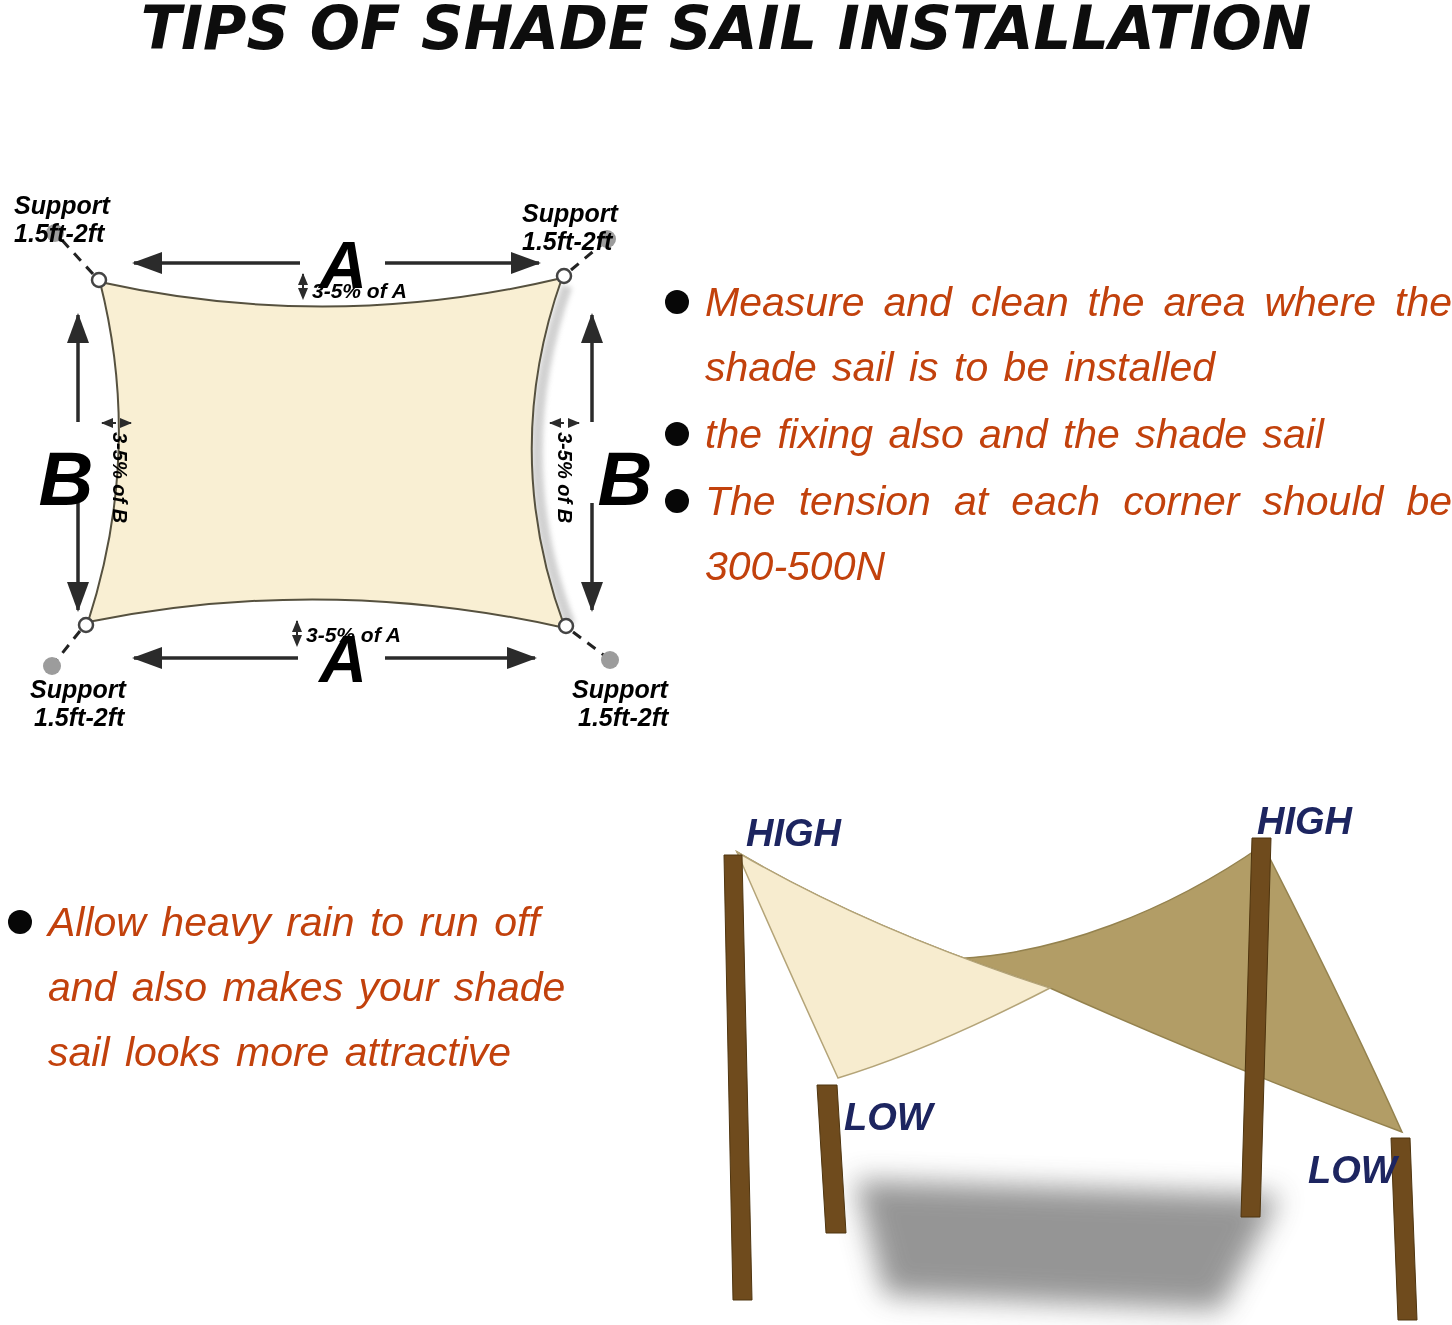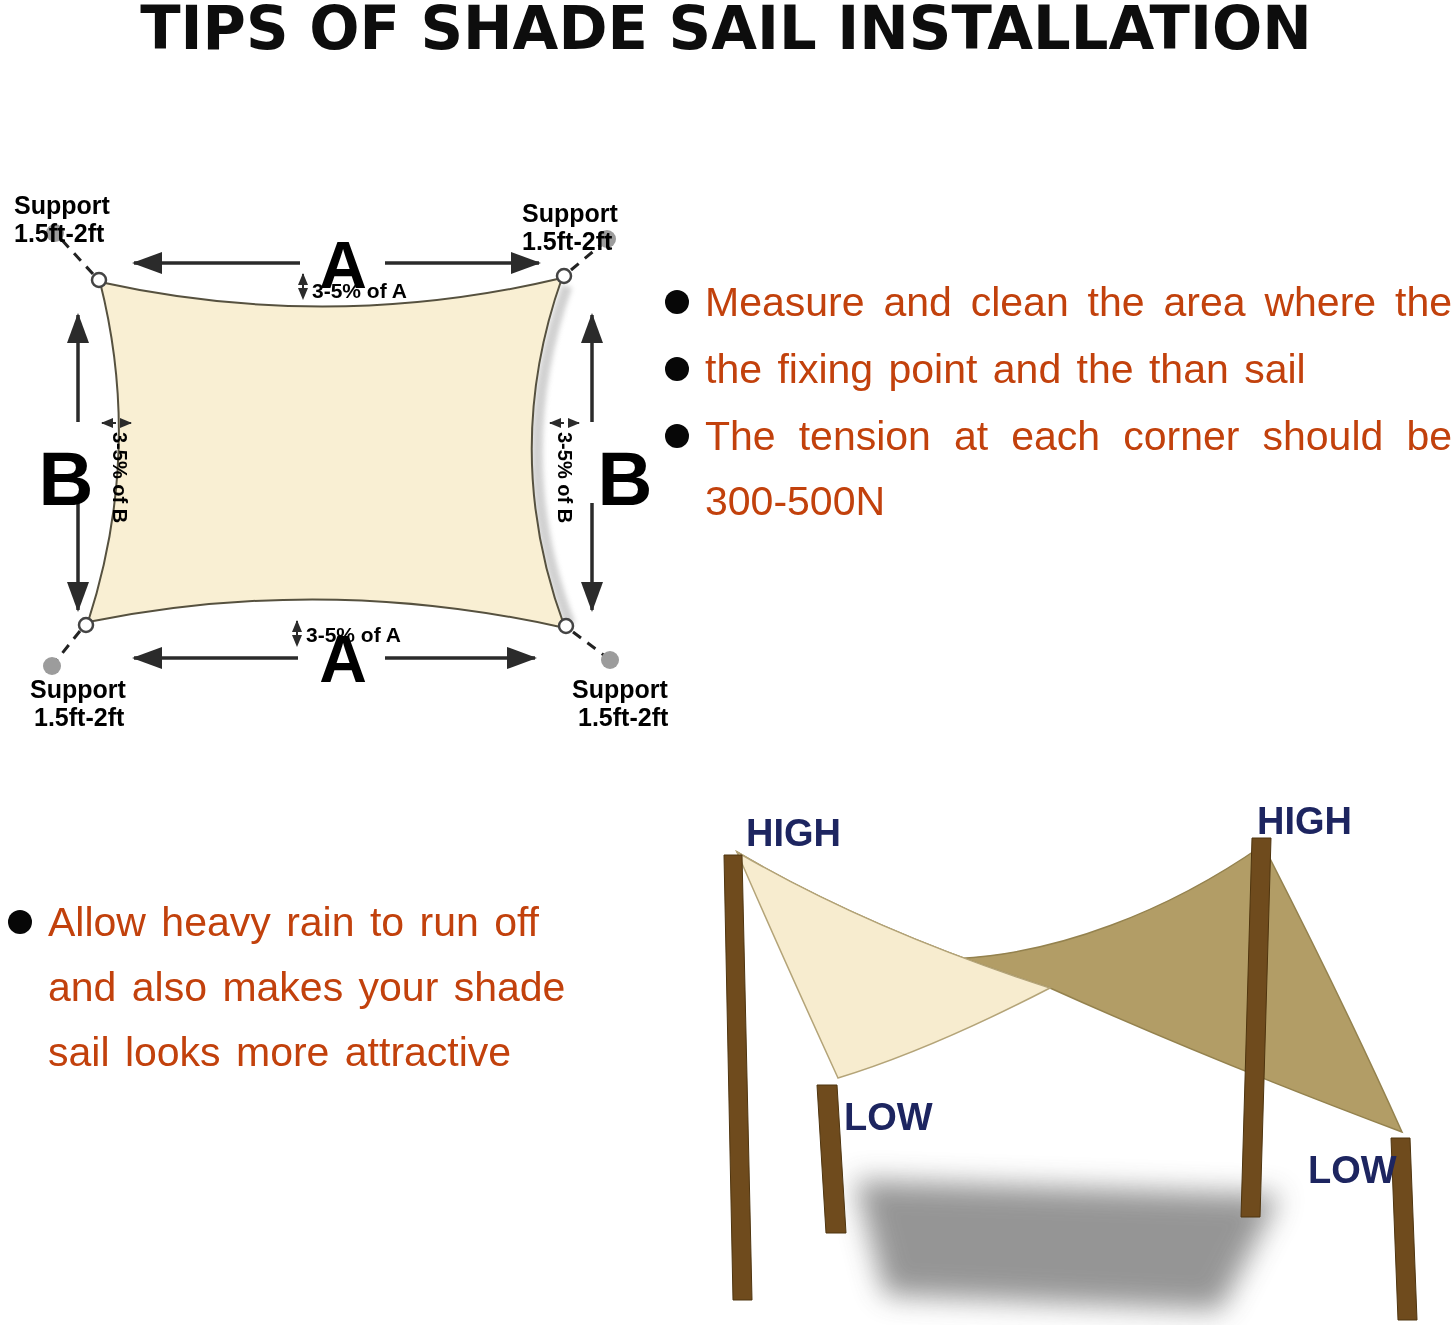--- a/index.html
+++ b/index.html
@@ -1,17 +1,17 @@
 <!DOCTYPE html>
 <html><head>
 <meta charset="utf-8">
 <style>
   html,body{margin:0;padding:0;background:#ffffff;}
   .canvas{position:relative;width:1452px;height:1325px;background:#ffffff;overflow:hidden;
-          font-family:"Liberation Sans",sans-serif;color:#141414;}
+          font-family:"Liberation Sans",sans-serif;color:#141414;font-style:italic;}
   .title{position:absolute;top:-8px;left:0;width:100%;text-align:center;
          font-family:"DejaVu Sans","Liberation Sans",sans-serif;
          font-weight:800;font-size:61px;line-height:72px;letter-spacing:0px;
          color:#0d0d0d;white-space:nowrap;transform:scaleX(.97);transform-origin:center;}
   .bullets{position:absolute;font-size:41px;line-height:65px;color:#c2410c;}
   .bullets.right{left:655px;top:270px;width:797px;}
   .bullets.left{left:6px;top:890px;width:620px;}
   .bullet{display:flex;align-items:flex-start;margin-bottom:2px;}
   .dot{flex:0 0 auto;width:24px;height:24px;border-radius:50%;background:#070707;
        margin:20px 16px 0 10px;}
@@ -98,26 +98,27 @@
     <line x1="550" y1="253" x2="579" y2="253" stroke="#2b2b2b" stroke-width="2" stroke-dasharray="5,4" marker-start="url(#ahsr)" marker-end="url(#ahs)"></line>
     <text transform="translate(558,262) rotate(90)" font-size="20" font-weight="600">3-5% of B</text>
   </svg>
   </div>
 
   <div class="bullets right">
     <div class="bullet">
       <span class="dot"></span>
       <div class="btext">
         <div class="bline jl">Measure and clean the area where the</div>
+        <div class="bline">shade sail is to be installed</div>
       </div>
     </div>
     <div class="bullet">
       <span class="dot"></span>
       <div class="btext">
-        <div class="bline">the fixing point and the than sail</div>
+        <div class="bline">the fixing also and the shade sail</div>
       </div>
     </div>
     <div class="bullet">
       <span class="dot"></span>
       <div class="btext">
         <div class="bline jl">The tension at each corner should be</div>
         <div class="bline">300-500N</div>
       </div>
     </div>
   </div>

